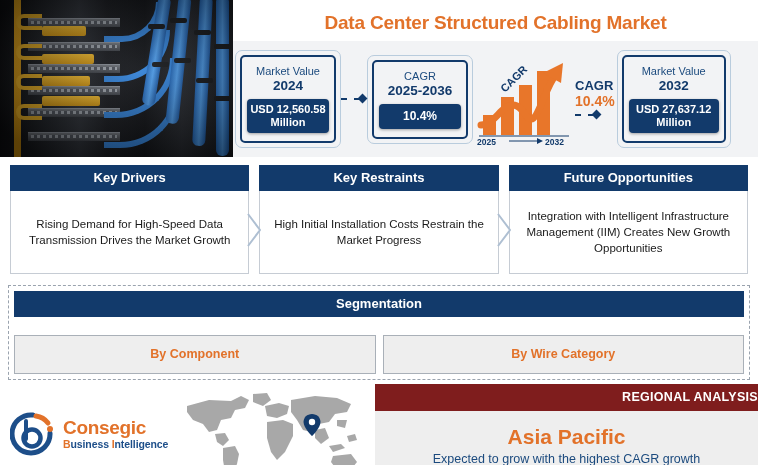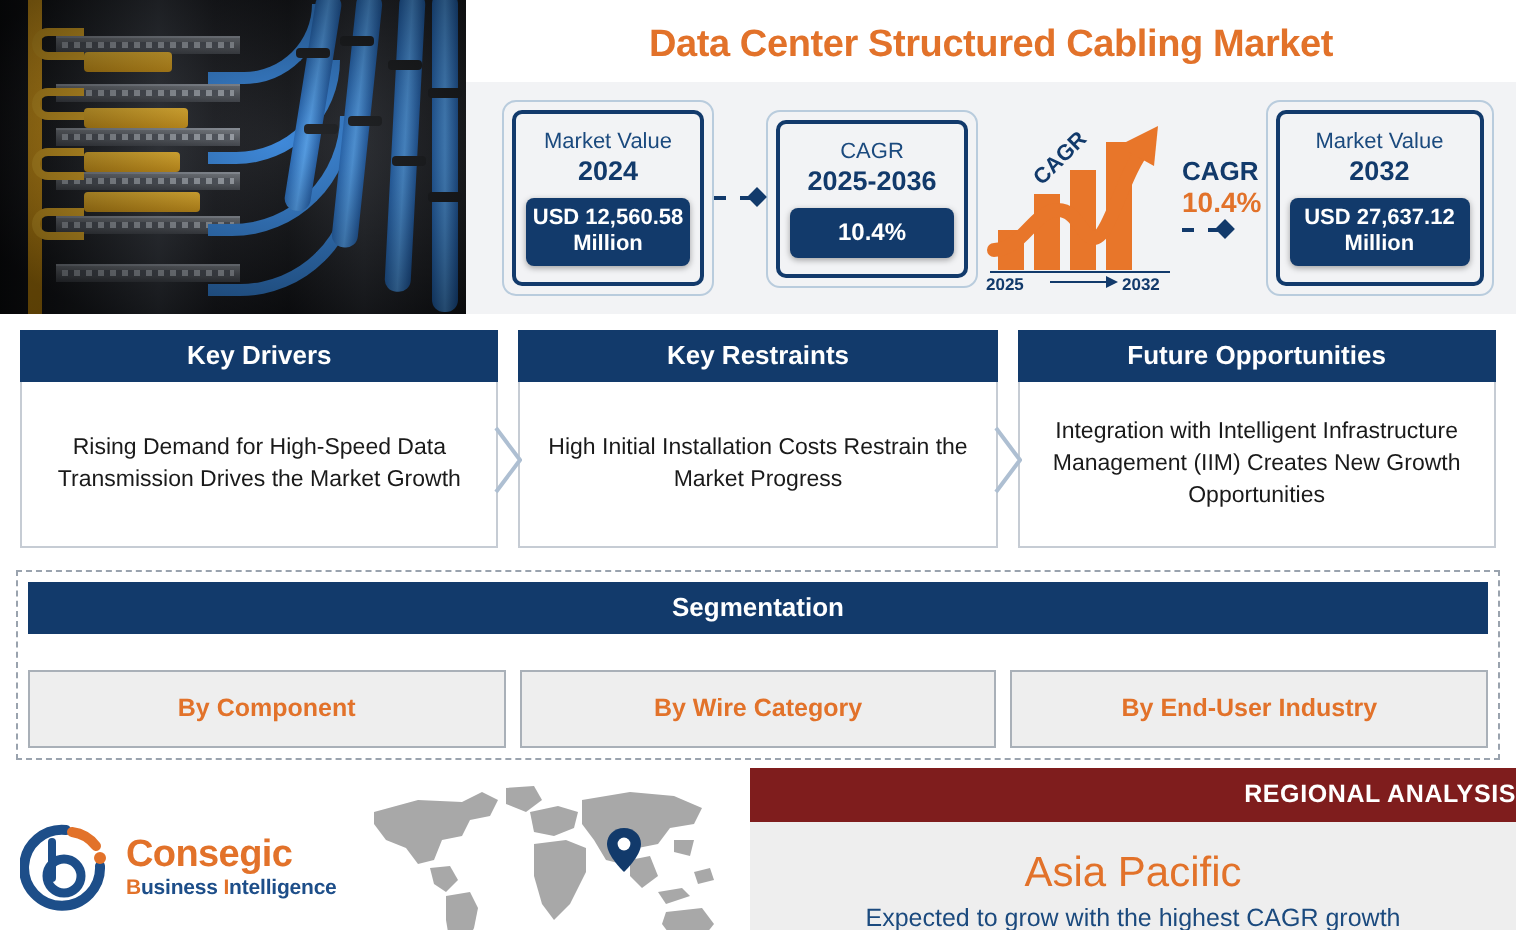--- a/index.html
+++ b/index.html
@@ -89,21 +89,21 @@
     font-weight: bold;
     letter-spacing: -0.2px;
     padding-top: 10px;
     background: #ffffff;
     height: 41px;
     line-height: 26px;
   }
   .stats-row {
     display: flex; align-items: center;
     height: 116px;
-    padding: 0 8px 0 18px;
+    padding: 0 8px 0 2px;
     gap: 0;
   }
 
   .stat-card-outer {
     border: 1px solid #b9ccdd;
     border-radius: 7px;
     padding: 4px;
     background: #f2f3f5;
   }
   .stat-card {
@@ -256,21 +256,21 @@
   }
   .region-body {
     background: #eeeeee;
     flex: 1;
     display: flex; flex-direction: column;
     align-items: center; justify-content: center;
     gap: 3px;
     padding-bottom: 4px;
   }
   .region-name {
-    color: #e2722a; font-size: 21px; font-weight: normal;
+    color: #e2722a; font-size: 21px; font-weight: bold;
   }
   .region-sub {
     color: #1b4a7e; font-size: 12.5px;
   }
 </style>
 </head>
 <body>
 
 <div class="top-section">
 
@@ -410,21 +410,20 @@
     <div class="driver-body">Integration with Intelligent Infrastructure Management (IIM) Creates New Growth Opportunities</div>
   </div>
 
 </div>
 
 <div class="seg-wrap">
   <div class="seg-head">Segmentation</div>
   <div class="seg-items">
     <div class="seg-item">By Component</div>
     <div class="seg-item">By Wire Category</div>
-    <div class="seg-item">By End-User Industry</div>
   </div>
 </div>
 
 <div class="footer">
 
   <div class="logo-zone">
     <svg width="46" height="46" viewBox="0 0 46 46">
       <path d="M23 4 A19 19 0 1 0 40 22" fill="none" stroke="#1d4e89" stroke-width="5" stroke-linecap="round"></path>
       <path d="M26 5 A18 18 0 0 1 38 12" fill="none" stroke="#e2722a" stroke-width="5" stroke-linecap="round"></path>
       <circle cx="40" cy="18" r="3" fill="#e2722a"></circle>

